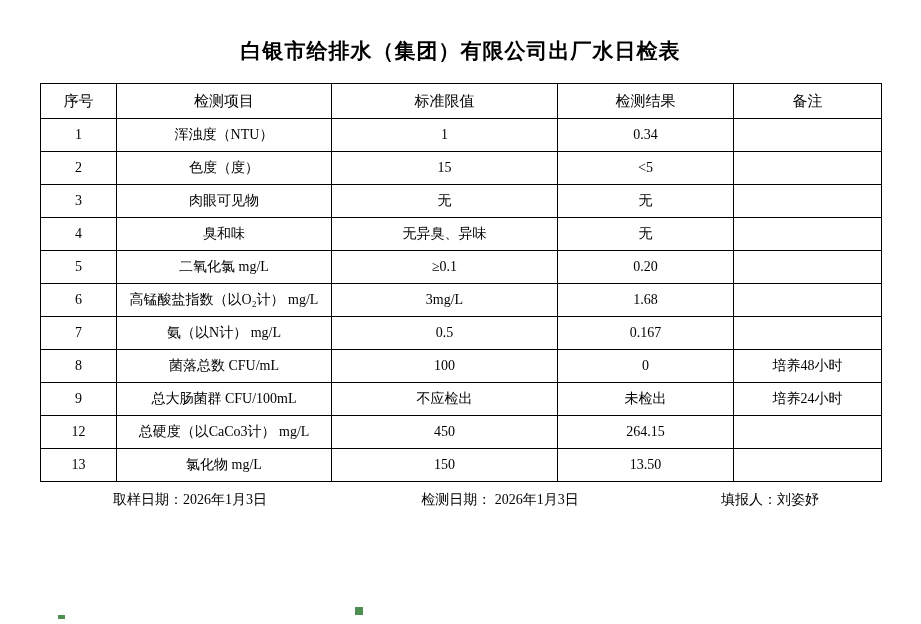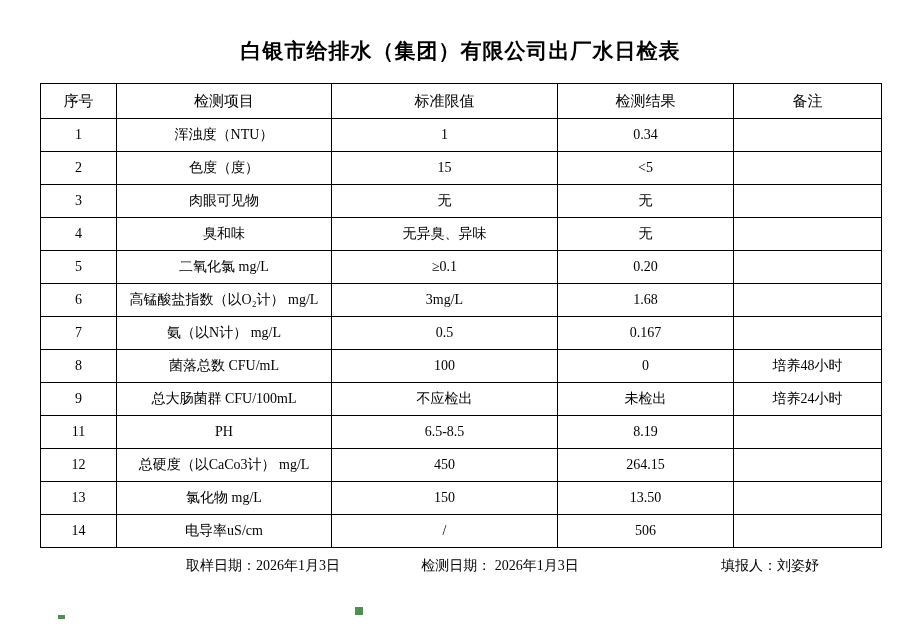--- a/index.html
+++ b/index.html
@@ -64,21 +64,21 @@
   .footer {
     display: flex;
     padding: 0 40px;
     margin-top: 9px;
     font-size: 14px;
     font-family: "Liberation Serif", serif;
   }
   .footer > div {
     white-space: nowrap;
   }
-  .f-sample { width: 300px; text-align: right; }
+  .f-sample { width: 300px; text-align: center; }
   .f-test { width: 320px; text-align: center; }
   .f-reporter { width: 220px; text-align: center; }
   .corner-mark {
     position: absolute;
     left: 355px;
     top: 570px;
     width: 8px;
     height: 8px;
     background: #2e7d32;
     opacity: 0.85;
@@ -176,45 +176,31 @@
             <td>培养48小时</td>
           </tr>
           <tr>
             <td>9</td>
             <td><span>总大肠菌群</span> <span class="unit">CFU/100mL</span></td>
             <td>不应检出</td>
             <td>未检出</td>
             <td>培养24小时</td>
           </tr>
           <tr>
-            <td>11</td>
-            <td><span>PH</span></td>
-            <td>6.5-8.5</td>
-            <td>8.19</td>
-            <td></td>
-          </tr>
-          <tr>
             <td>12</td>
             <td><span>总硬度（以CaCo3计）</span> <span class="unit">mg/L</span></td>
             <td>450</td>
             <td>264.15</td>
             <td></td>
           </tr>
           <tr>
             <td>13</td>
             <td><span>氯化物</span> <span class="unit">mg/L</span></td>
             <td>150</td>
             <td>13.50</td>
-            <td></td>
-          </tr>
-          <tr>
-            <td>14</td>
-            <td><span>电导率uS/cm</span></td>
-            <td>/</td>
-            <td>506</td>
             <td></td>
           </tr>
         </tbody>
     </table>
   </div>
 
   <div class="footer">
     <div class="f-sample">取样日期：2026年1月3日</div>
     <div class="f-test">检测日期： 2026年1月3日</div>
     <div class="f-reporter">填报人：刘姿妤</div>

